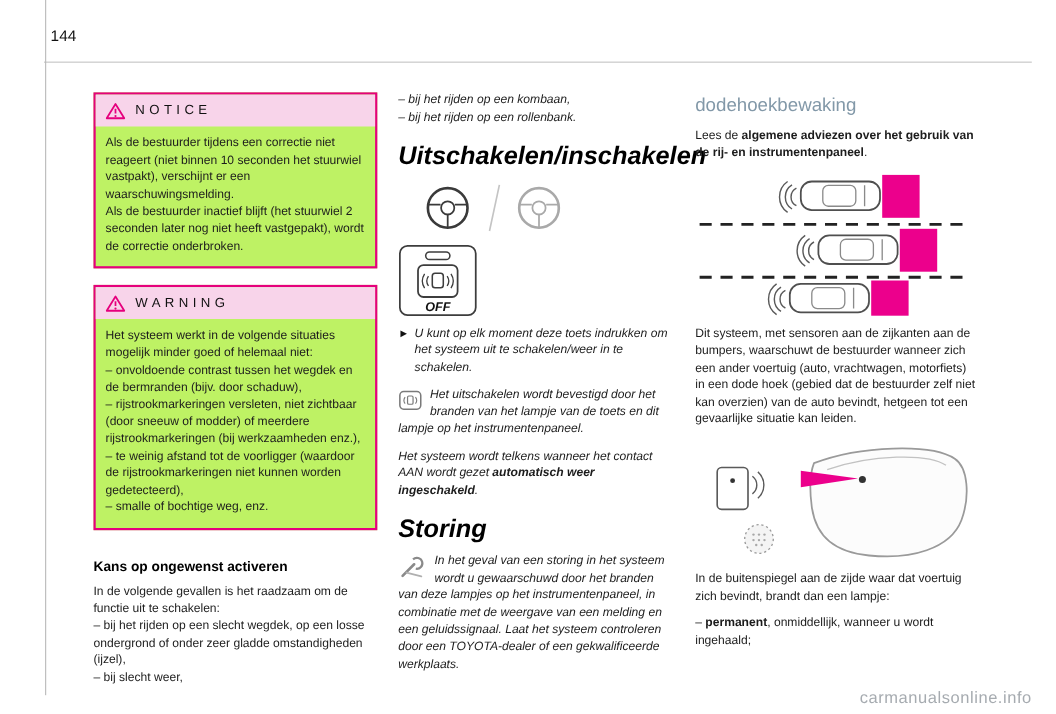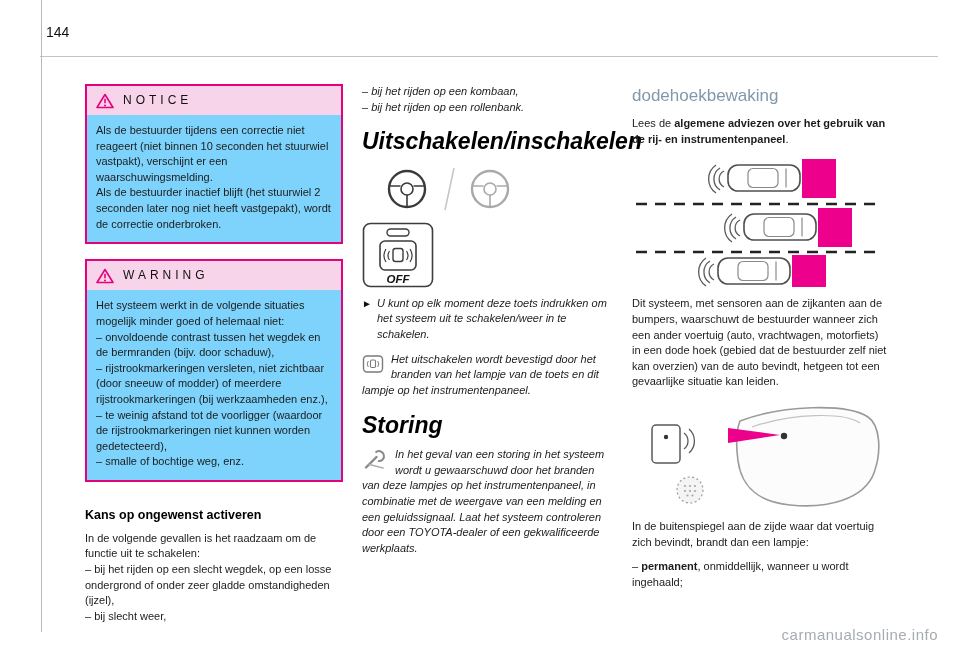--- a/index.html
+++ b/index.html
@@ -16,21 +16,21 @@
 
   .col { position:absolute; top:84px; font-size:11px; line-height:1.42; color:#1c1c1c; }
   .col1 { left:85px;  width:258px; }
   .col2 { left:362px; width:252px;font-style:italic; }
   .col3 { left:632px; width:258px; }
 
   .prelines { white-space:pre-line; }
   .para { margin-bottom:9px; }
 
   
-  .alert-box { border:2px solid #e5007d; margin-bottom:15px; background:#7dd3fc; }
+  .alert-box { border:2px solid #e5007d; margin-bottom:15px; background:#bef264; }
   .alert-head { background:#f8d4ea; display:flex; align-items:center; gap:9px; padding:6px 9px; }
   .alert-title { font-size:12px; letter-spacing:4px; color:#111; }
   .alert-body { padding:8px 9px 10px 9px; white-space:pre-line; }
 
   h2.sec { font-size:23px; font-weight:bold; color:#000000; margin:10px 0 6px; }
   h3.sub { font-size:12.5px; font-weight:bold; color:#000; margin:25px 0 6px; }
   .teal-heading { font-size:17px; font-weight:normal; color:#8298a8; margin:0 0 8px; }
 
   .figure { display:flex; margin:6px 0 10px; }
   .figure.tight { margin:2px 0 8px; }
@@ -135,20 +135,23 @@
 
     <div class="para">
       <svg class="float-icon" width="22" height="20" viewBox="0 0 22 20">
         <rect x="1.5" y="2" width="19" height="16" rx="3.5" fill="none" stroke="#7a7a7a" stroke-width="1.4"></rect>
         <rect x="8.5" y="6" width="5" height="7.5" rx="1.2" fill="none" stroke="#7a7a7a" stroke-width="1.1"></rect>
         <path d="M6.3 7 a5 5 0 0 0 0 6 M15.7 7 a5 5 0 0 1 0 6" fill="none" stroke="#7a7a7a" stroke-width="1"></path>
       </svg>
       <span>Het uitschakelen wordt bevestigd door het branden van het lampje van de toets en dit lampje op het instrumentenpaneel.</span>
     </div>
 
+    <div class="para">
+      <span>Het systeem wordt telkens wanneer het contact AAN wordt gezet </span><b>automatisch weer ingeschakeld</b><span>.</span>
+    </div>
 
     <h2 class="sec">Storing</h2>
 
     <div class="para">
       <svg class="float-icon" width="26" height="22" viewBox="0 0 26 22">
         <path d="M4 18.5 L14.5 8" stroke="#8a8a8a" stroke-width="2.4" fill="none" stroke-linecap="round"></path>
         <path d="M13.5 3.5 a5 5 0 1 1 2.5 8.5" fill="none" stroke="#8a8a8a" stroke-width="2"></path>
         <path d="M7.5 15.5 L21 19" stroke="#b0b0b0" stroke-width="1.7" stroke-linecap="round"></path>
       </svg>
       <span>In het geval van een storing in het systeem wordt u gewaarschuwd door het branden van deze lampjes op het instrumentenpaneel, in combinatie met de weergave van een melding en een geluidssignaal. Laat het systeem controleren door een TOYOTA-dealer of een gekwalificeerde werkplaats.</span>

